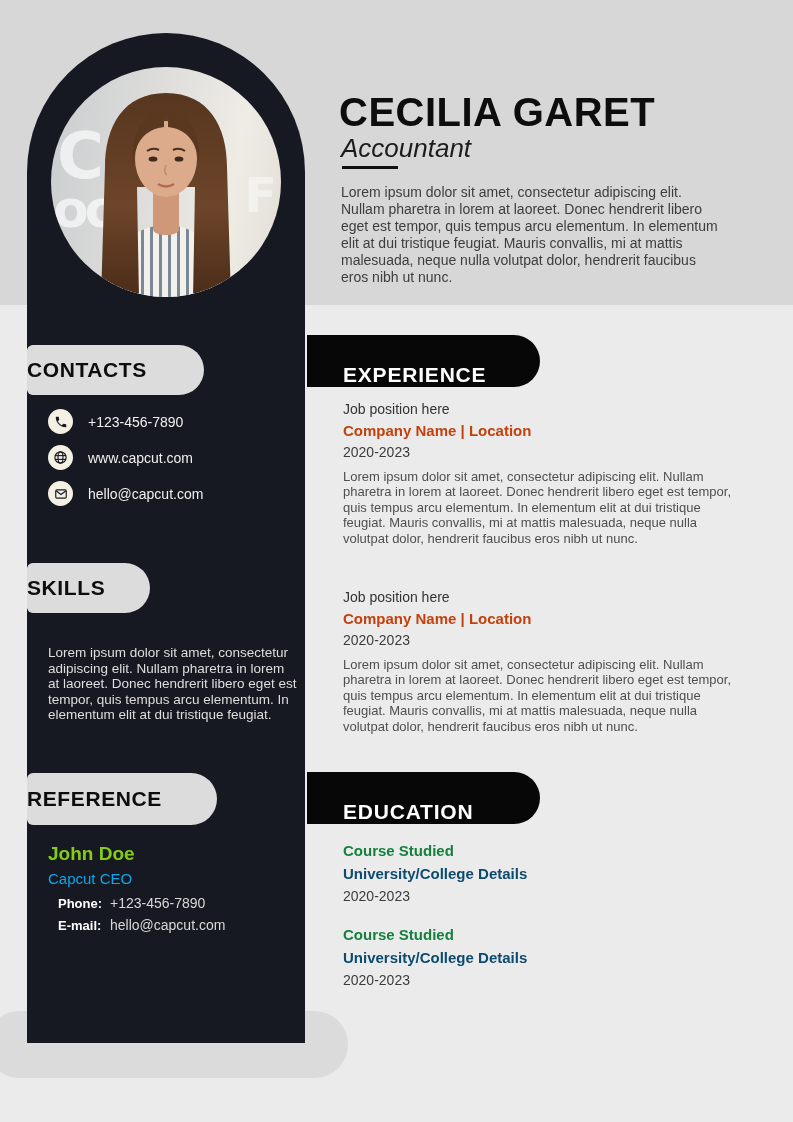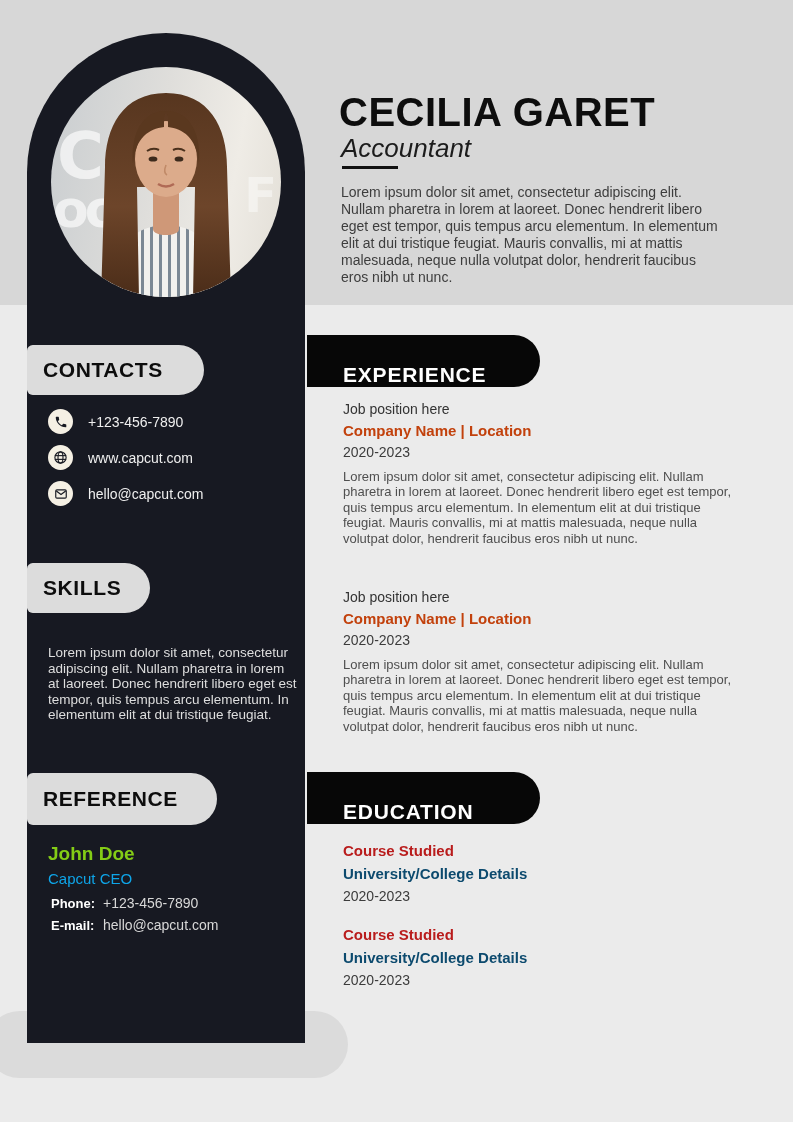--- a/index.html
+++ b/index.html
@@ -27,41 +27,41 @@
     font-family:"DejaVu Sans", sans-serif; font-weight:bold; pointer-events:none;
   }
   .gl1 { left:6px; top:52px; font-size:64px; }
   .gl2 { left:2px; top:112px; font-size:52px; letter-spacing:-4px; }
   .gl3 { right:4px; top:100px; font-size:48px; color:rgba(255,255,255,0.45); }
   .photo-svg { position:absolute; left:0; top:0; }
 
   .side-pill {
     position:absolute; left:0; background:#dcdcdc; color:#0d0d0d;
     border-radius:6px 26px 26px 6px; display:flex; align-items:center;
-    font-weight:bold; font-size:21px; letter-spacing:0.6px; padding-left:16px;
+    font-weight:bold; font-size:21px; letter-spacing:0.6px; 
   }
   .pill-contacts { top:312px; width:177px; height:50px; }
   .pill-skills   { top:530px; width:123px; height:50px; }
   .pill-reference{ top:740px; width:190px; height:52px; }
 
   .contact-list { position:absolute; left:21px; top:376px; width:240px; }
   .contact-row { display:flex; align-items:center; margin-bottom:11px; height:25px; }
   .icon-circle {
     width:25px; height:25px; min-width:25px; border-radius:50%;
     background:#f5f0e4; display:flex; align-items:center; justify-content:center;
   }
   .contact-value { margin-left:15px; color:#efefef; font-size:14px; white-space:nowrap; }
 
   .skills-text {
     position:absolute; left:21px; top:612px; width:250px;
     color:#dedede; font-size:13.5px; line-height:15.6px;
   }
   .ref-name { position:absolute; left:21px; top:810px; color:#84cc16; font-size:19px; font-weight:bold; }
   .ref-role { position:absolute; left:21px; top:837px; color:#0ea5e9; font-size:15px; }
-  .ref-line { position:absolute; left:4px; display:flex; align-items:baseline;padding-left:20px; }
+  .ref-line { position:absolute; left:11px; display:flex; align-items:baseline;padding-left:20px; }
   .ref-line.phone { top:862px; }
   .ref-line.email { top:884px; }
   .ref-label { color:#ffffff; font-weight:bold; font-size:13px; width:52px; }
   .ref-value { color:#d8d8d8; font-size:14px; }
 
   
   .main { position:absolute; left:0; top:0; width:635px; height:1122px; z-index:1; }
   .name {
     position:absolute; left:339px; top:90px; color:#0d0d0d;
     font-size:40px; font-weight:bold; letter-spacing:0.5px; white-space:nowrap;
@@ -89,21 +89,21 @@
   .exp-1 { top:401px; }
   .exp-2 { top:589px; }
   .exp-position { color:#333333; font-size:14px; margin-bottom:5px; }
   .exp-company  { color:#c2410c; font-size:15px; font-weight:bold; margin-bottom:5px; }
   .exp-dates    { color:#3c3c3c; font-size:14px; margin-bottom:9px; }
   .exp-desc     { color:#4f4f4f; font-size:13px; line-height:15.4px; }
 
   .edu-entry { position:absolute; left:343px; width:320px; }
   .edu-1 { top:842px; }
   .edu-2 { top:926px; }
-  .edu-course { color:#b91c1c; font-size:15px; font-weight:bold; margin-bottom:6px; }
+  .edu-course { color:#15803d; font-size:15px; font-weight:bold; margin-bottom:6px; }
   .edu-univ   { color:#0c4a6e; font-size:15px; font-weight:bold; margin-bottom:6px; }
   .edu-dates  { color:#3c3c3c; font-size:14px; }
 </style>
 </head>
 <body>
 
 <div class="page">
 
   <div class="top-band"></div>
   <div class="deco-pill"></div>

